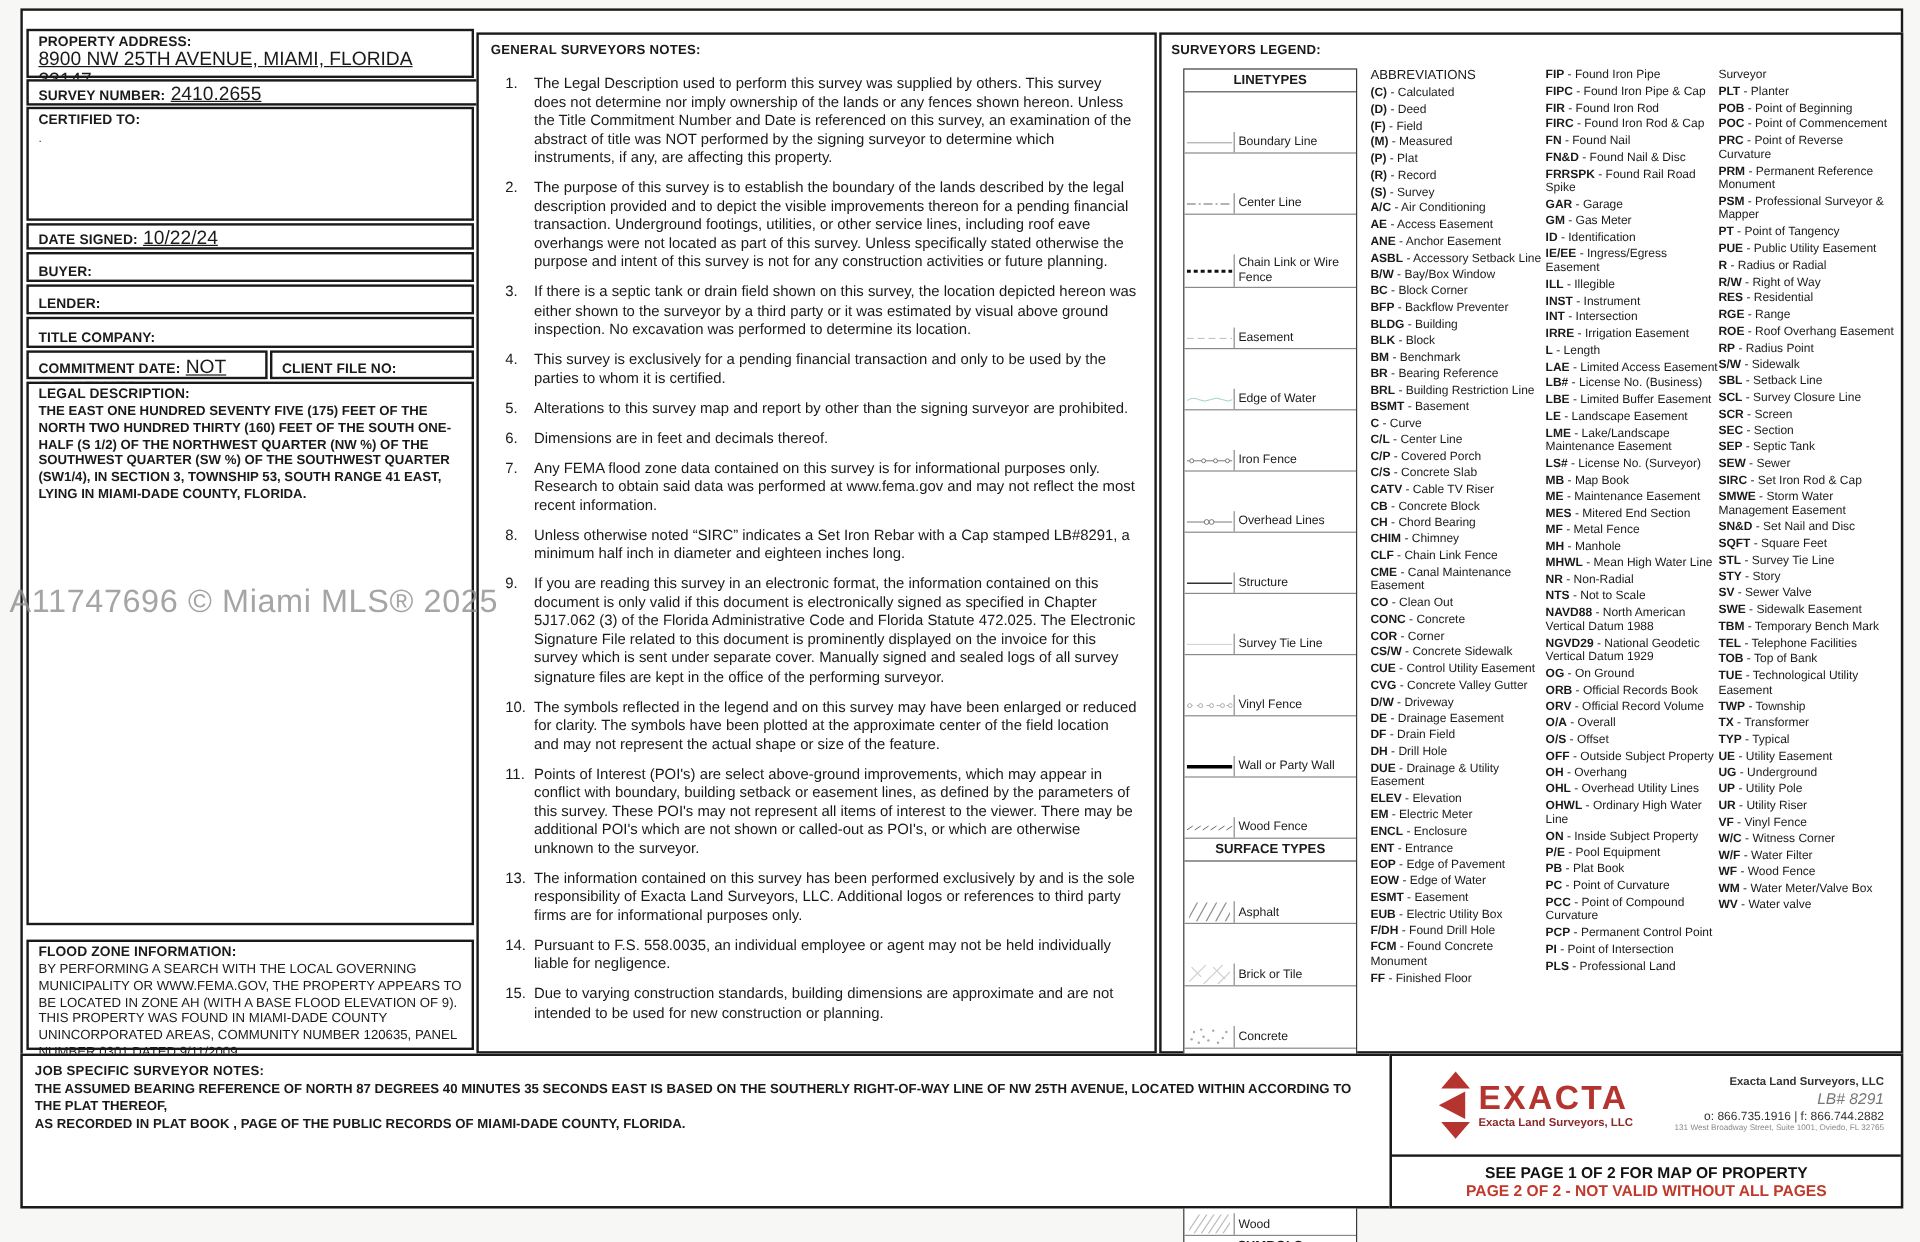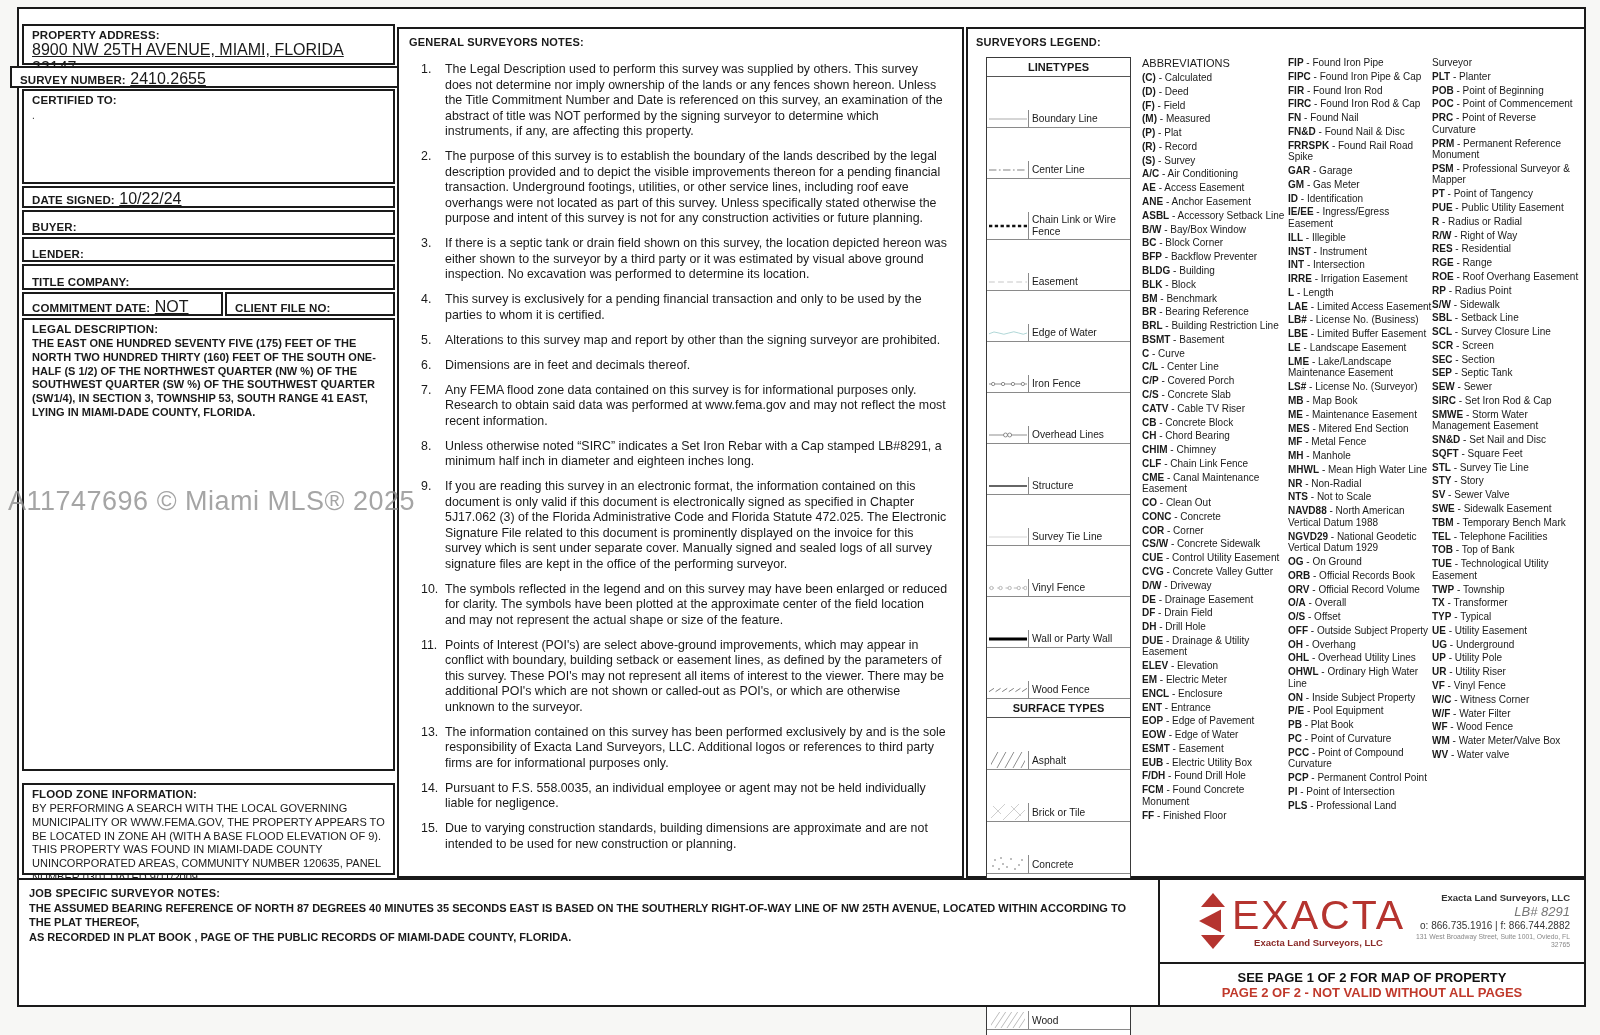--- a/index.html
+++ b/index.html
@@ -25,21 +25,21 @@
   .lsample{width:42px;border-right:1px solid #8a8a8a;display:flex;align-items:center;justify-content:center;padding:1px;box-sizing:border-box;}
   .llabel{flex:1;padding:2px 3px;font-size:10.2px;line-height:1.15;display:flex;align-items:center;}
   .abbr-col{position:absolute;top:28px;width:146px;}
   .abbr-h{font-weight:normal;font-size:11px;margin-bottom:3px;}
   .abbr{font-size:10px;line-height:1.16;margin-bottom:2.2px;}
   .abbr b{font-weight:700;}
   
   .jobtext{font-size:11px;line-height:1.3;margin-top:2px;white-space:pre-line;font-weight:bold;}
   .exacta-top{position:absolute;left:0;top:0;right:0;height:84px;border-bottom:2px solid #1a1a1a;display:flex;align-items:center;justify-content:space-between;padding:0 14px 0 38px;box-sizing:border-box;}
   .exacta-logo{display:flex;align-items:center;}
-  .exacta-word{font-size:41px;font-weight:normal;letter-spacing:2px;line-height:1;}
+  .exacta-word{font-size:28px;font-weight:bold;letter-spacing:2px;line-height:1;}
   .exacta-sub{font-size:9.5px;font-weight:bold;text-align:center;margin-top:1px;}
   .exacta-contact{text-align:right;line-height:1.25;}
   .c1{font-size:9.5px;font-weight:bold;color:#333;}
   .c2{font-size:13px;font-style:italic;color:#777;}
   .c3{font-size:10px;color:#333;}
   .c4{font-size:6.8px;color:#888;}
   .exacta-pages{position:absolute;left:0;bottom:0;right:0;top:86px;text-align:center;padding-top:4px;}
   .see-page{font-weight:bold;font-size:13px;color:#111;}
   .page-notice{font-weight:bold;font-size:13px;}
   .watermark{position:absolute;left:8px;top:486px;font-size:27px;color:#8f8f8f;opacity:.8;letter-spacing:.5px;z-index:5;}
@@ -50,21 +50,21 @@
 <body>
 
 <div class="page">
   <div class="sheet"></div>
 
   <div class="box" style="left:22px;top:24px;width:373px;height:41px">
     <div class="lbl">PROPERTY ADDRESS:</div>
     <div class="val">8900 NW 25TH AVENUE,  MIAMI, FLORIDA 33147</div>
   </div>
 
-  <div class="box inline" style="left:10px;top:66px;width:451px;height:22px;padding-top:2px">
+  <div class="box inline" style="left:22px;top:66px;width:451px;height:22px;padding-top:2px">
     <span class="lbl">SURVEY NUMBER:</span>
     <span class="val">2410.2655</span>
   </div>
 
   <div class="box" style="left:22px;top:89px;width:373px;height:95px">
     <div class="lbl">CERTIFIED TO:</div>
     <div class="certval">.</div>
   </div>
 
   <div class="box inline" style="left:22px;top:186px;width:373px;height:22px;padding-top:2px">

